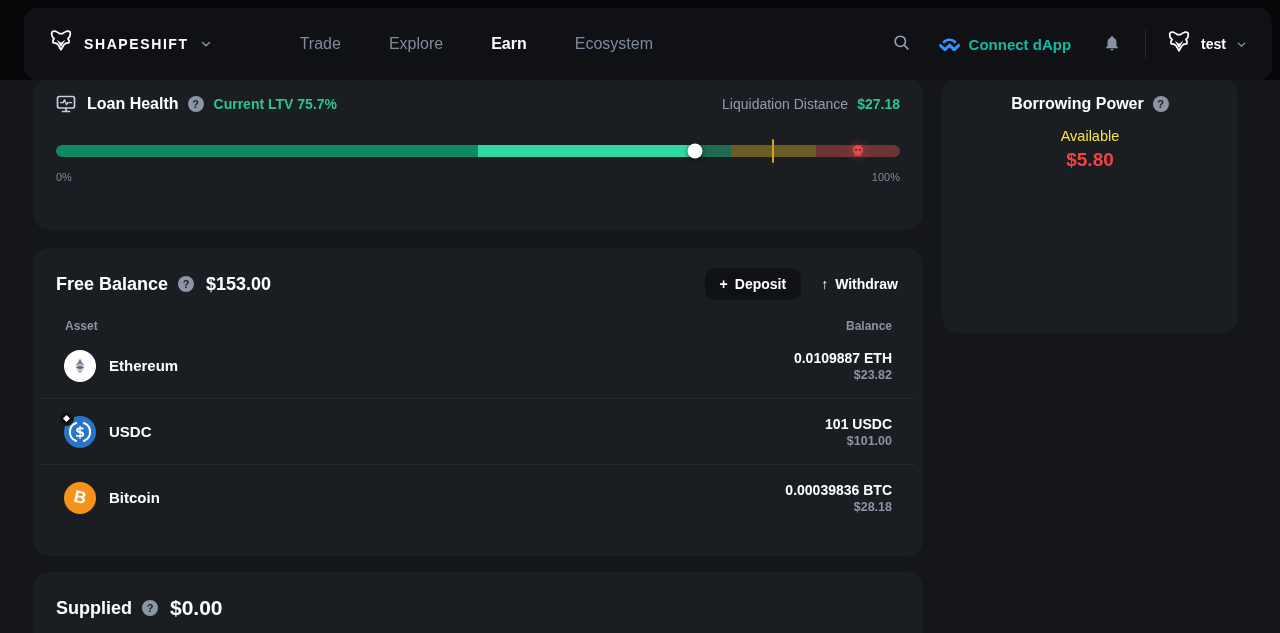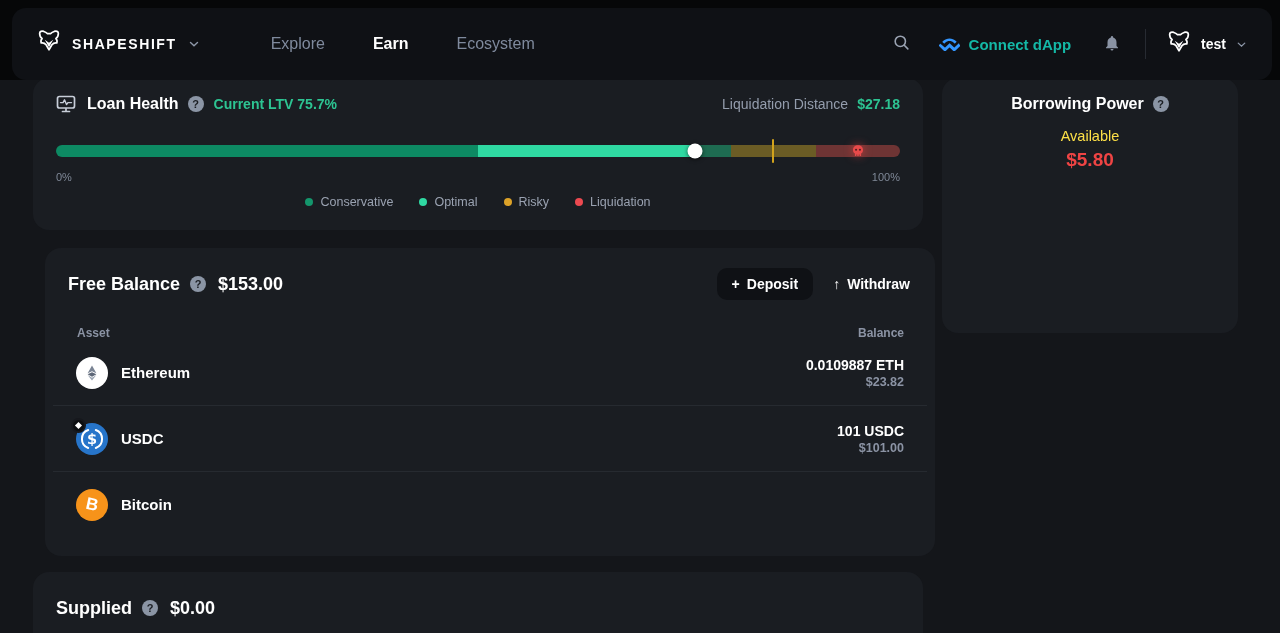--- a/index.html
+++ b/index.html
@@ -6,23 +6,23 @@
   html,body { width:1280px; height:633px; }
   body {
     font-family:"Liberation Sans","DejaVu Sans",sans-serif;
     background:#14161a; color:#fff; overflow:hidden;
   }
   .stage { position:relative; width:1280px; height:633px; overflow:hidden; }
 
   
   .header-strip { position:absolute; left:0; top:0; width:1280px; height:80px; background:#060708; z-index:10; }
   .navbar {
-    position:absolute; left:12px; top:8px; right:8px; height:72px;
+    position:absolute; left:24px; top:8px; right:8px; height:72px;
     background:#0f1115; border-radius:14px; display:flex; align-items:center;
-    padding:0 24px; z-index:11;
+    padding:0 24px; z-index:11;gap:17px;
   }
   .brand { display:flex; align-items:center; gap:10px; cursor:pointer; }
   .wordmark { font-size:14px; font-weight:800; letter-spacing:1.6px; color:#fff; }
   .chev svg, .chev-sm svg { display:block; }
   .nav-links { display:flex; align-items:center; margin-left:46px; }
   .nav-link { font-size:16px; font-weight:500; color:#7f8a9d; padding:10px 24px; cursor:pointer; }
   .nav-link.active { color:#fff; font-weight:600; }
   .nav-right { margin-left:auto; display:flex; align-items:center; }
   .icon-btn { background:none; border:none; cursor:pointer; display:flex; align-items:center; padding:6px; }
   .connect-dapp { display:flex; align-items:center; gap:9px; background:none; border:none; cursor:pointer;
@@ -65,31 +65,31 @@
   .power-head { display:flex; align-items:center; justify-content:center; gap:9px; }
   .power-head h2 { font-size:16px; font-weight:700; }
   .donut { position:relative; width:114px; height:114px; border-radius:50%; margin:15px auto 0; }
   .donut-hole { position:absolute; left:13px; top:13px; width:88px; height:88px; border-radius:50%;
     background:#1a1d22; display:flex; align-items:center; justify-content:center; }
   .donut-pct { font-size:22px; font-weight:700; color:#ef4444; letter-spacing:.5px; }
   .avail-label { margin-top:15px; font-size:14.5px; color:#fde047; }
   .avail-value { margin-top:5px; font-size:19px; font-weight:700; color:#ef4444; }
 
   
-  .balance-card { left:45px; top:248px; width:890px; height:308px; padding:20px 0 0; overflow:hidden; }
+  .balance-card { left:33px; top:248px; width:890px; height:308px; padding:20px 0 0; overflow:hidden; }
   .bal-head { display:flex; align-items:center; height:32px; padding:0 23px 0 23px; }
   .bal-head h2 { font-size:18px; font-weight:700; margin-right:10px; }
   .bal-total { margin-left:12px; font-size:18px; font-weight:700; }
   .bal-actions { margin-left:auto; display:flex; align-items:center; gap:18px; }
   .btn-deposit { display:flex; align-items:center; gap:7px; background:#0f1115; border:none; border-radius:10px;
     padding:8px 15px; color:#fff; font-size:14px; font-weight:600; font-family:inherit; cursor:pointer; }
   .btn-withdraw { display:flex; align-items:center; gap:7px; background:none; border:none;
     color:#fff; font-size:14px; font-weight:600; font-family:inherit; cursor:pointer; padding:8px 2px; }
   .btn-ico { font-size:14px; font-weight:600; }
-  .cols { display:flex; justify-content:space-between; margin-top:26px; padding:0 31px 0 32px;
+  .cols { display:flex; justify-content:space-between; margin-top:19px; padding:0 31px 0 32px;
     font-size:12px; font-weight:700; color:#8b93a4; }
   .asset-row { display:flex; align-items:center; height:65px; padding:0 31px; cursor:pointer; }
   .asset-row + .rowdiv { height:1px; background:#262a30; margin:0 8px; }
   .coin { position:relative; width:32px; height:32px; border-radius:50%; flex:0 0 auto;
     display:flex; align-items:center; justify-content:center; }
   .coin.eth-bg { background:#fff; }
   .coin.usdc-bg { background:#2775ca; }
   .coin.btc-bg { background:#f7931a; }
   .coin .sym { color:#fff; font-weight:700; }
   .coin.btc-bg .sym { font-size:17px; transform:rotate(12deg); display:block; }
@@ -98,21 +98,21 @@
   .net-badge i { display:block; width:5px; height:5px; background:#fff; transform:rotate(45deg); }
   .asset-name { margin-left:13px; font-size:15px; font-weight:600; }
   .bal-cell { margin-left:auto; text-align:right; display:flex; flex-direction:column; gap:2px; }
   .bal-amt { font-size:14px; font-weight:700; color:#fff; }
   .bal-usd { font-size:12.5px; font-weight:600; color:#8b93a4; }
 
   
   .supplied-card { left:33px; top:572px; width:890px; height:150px; padding:20px 23px 0; }
   .sup-head { display:flex; align-items:center; height:32px;text-align:center; }
   .sup-head h2 { font-size:18px; font-weight:700; margin-right:10px; }
-  .sup-total { margin-left:12px; font-size:18px; font-weight:700; }
+  .sup-total { margin-left:12px; font-size:21px; font-weight:700; }
 </style>
 </head>
 <body>
 
 <div class="stage">
 
   <div class="header-strip">
     <nav class="navbar">
       <div class="brand">
         <span>
@@ -123,20 +123,21 @@
         </span>
         <span class="wordmark">SHAPESHIFT</span>
         <span class="chev">
           <svg width="14" height="14" viewBox="0 0 24 24">
               <path d="M6 9.5 12 15l6-5.5" fill="none" stroke="#8d97a8" stroke-width="2.4" stroke-linecap="round"></path>
             </svg>
         </span>
       </div>
 
       <div class="nav-links">
+        <span class="nav-link">Trade</span>
         <span class="nav-link">Explore</span>
         <span class="nav-link active">Earn</span>
         <span class="nav-link">Ecosystem</span>
       </div>
 
       <div class="nav-right">
         <button class="icon-btn">
           <span>
             <svg width="19" height="19" viewBox="0 0 24 24">
                 <circle cx="10.5" cy="10.5" r="6.5" fill="none" stroke="#9aa3b2" stroke-width="2"></circle>
@@ -211,38 +212,20 @@
           </svg>
       </span>
       <div class="thumb" style="left: 75.7%;"></div>
     </div>
 
     <div class="scale">
       <span>0%</span>
       <span>100%</span>
     </div>
 
-    <div class="legend">
-      <span class="legend-item">
-        <i class="dot" style="background: rgb(20, 150, 108);"></i>
-        <span>Conservative</span>
-      </span>
-      <span class="legend-item">
-        <i class="dot" style="background: rgb(47, 217, 162);"></i>
-        <span>Optimal</span>
-      </span>
-      <span class="legend-item">
-        <i class="dot" style="background: rgb(220, 162, 40);"></i>
-        <span>Risky</span>
-      </span>
-      <span class="legend-item">
-        <i class="dot" style="background: rgb(236, 73, 80);"></i>
-        <span>Liquidation</span>
-      </span>
-    </div>
   </section>
 
   <aside class="card power-card">
     <div class="power-head">
       <h2>Borrowing Power</h2>
       <span class="qicon">?</span>
     </div>
     <div class="avail-label">Available</div>
     <div class="avail-value">$5.80</div>
   </aside>
@@ -302,20 +285,24 @@
         <span class="bal-usd">$101.00</span>
       </div>
     </div>
     <div class="rowdiv"></div>
 
     <div class="asset-row">
       <span class="coin btc-bg">
           <span class="sym">B</span>
         </span>
       <span class="asset-name">Bitcoin</span>
+      <div class="bal-cell">
+        <span class="bal-amt">0.00039836 BTC</span>
+        <span class="bal-usd">$28.18</span>
+      </div>
     </div>
   </section>
 
   <section class="card supplied-card">
     <div class="sup-head">
       <h2>Supplied</h2>
       <span class="qicon">?</span>
       <span class="sup-total">$0.00</span>
     </div>
   </section>

